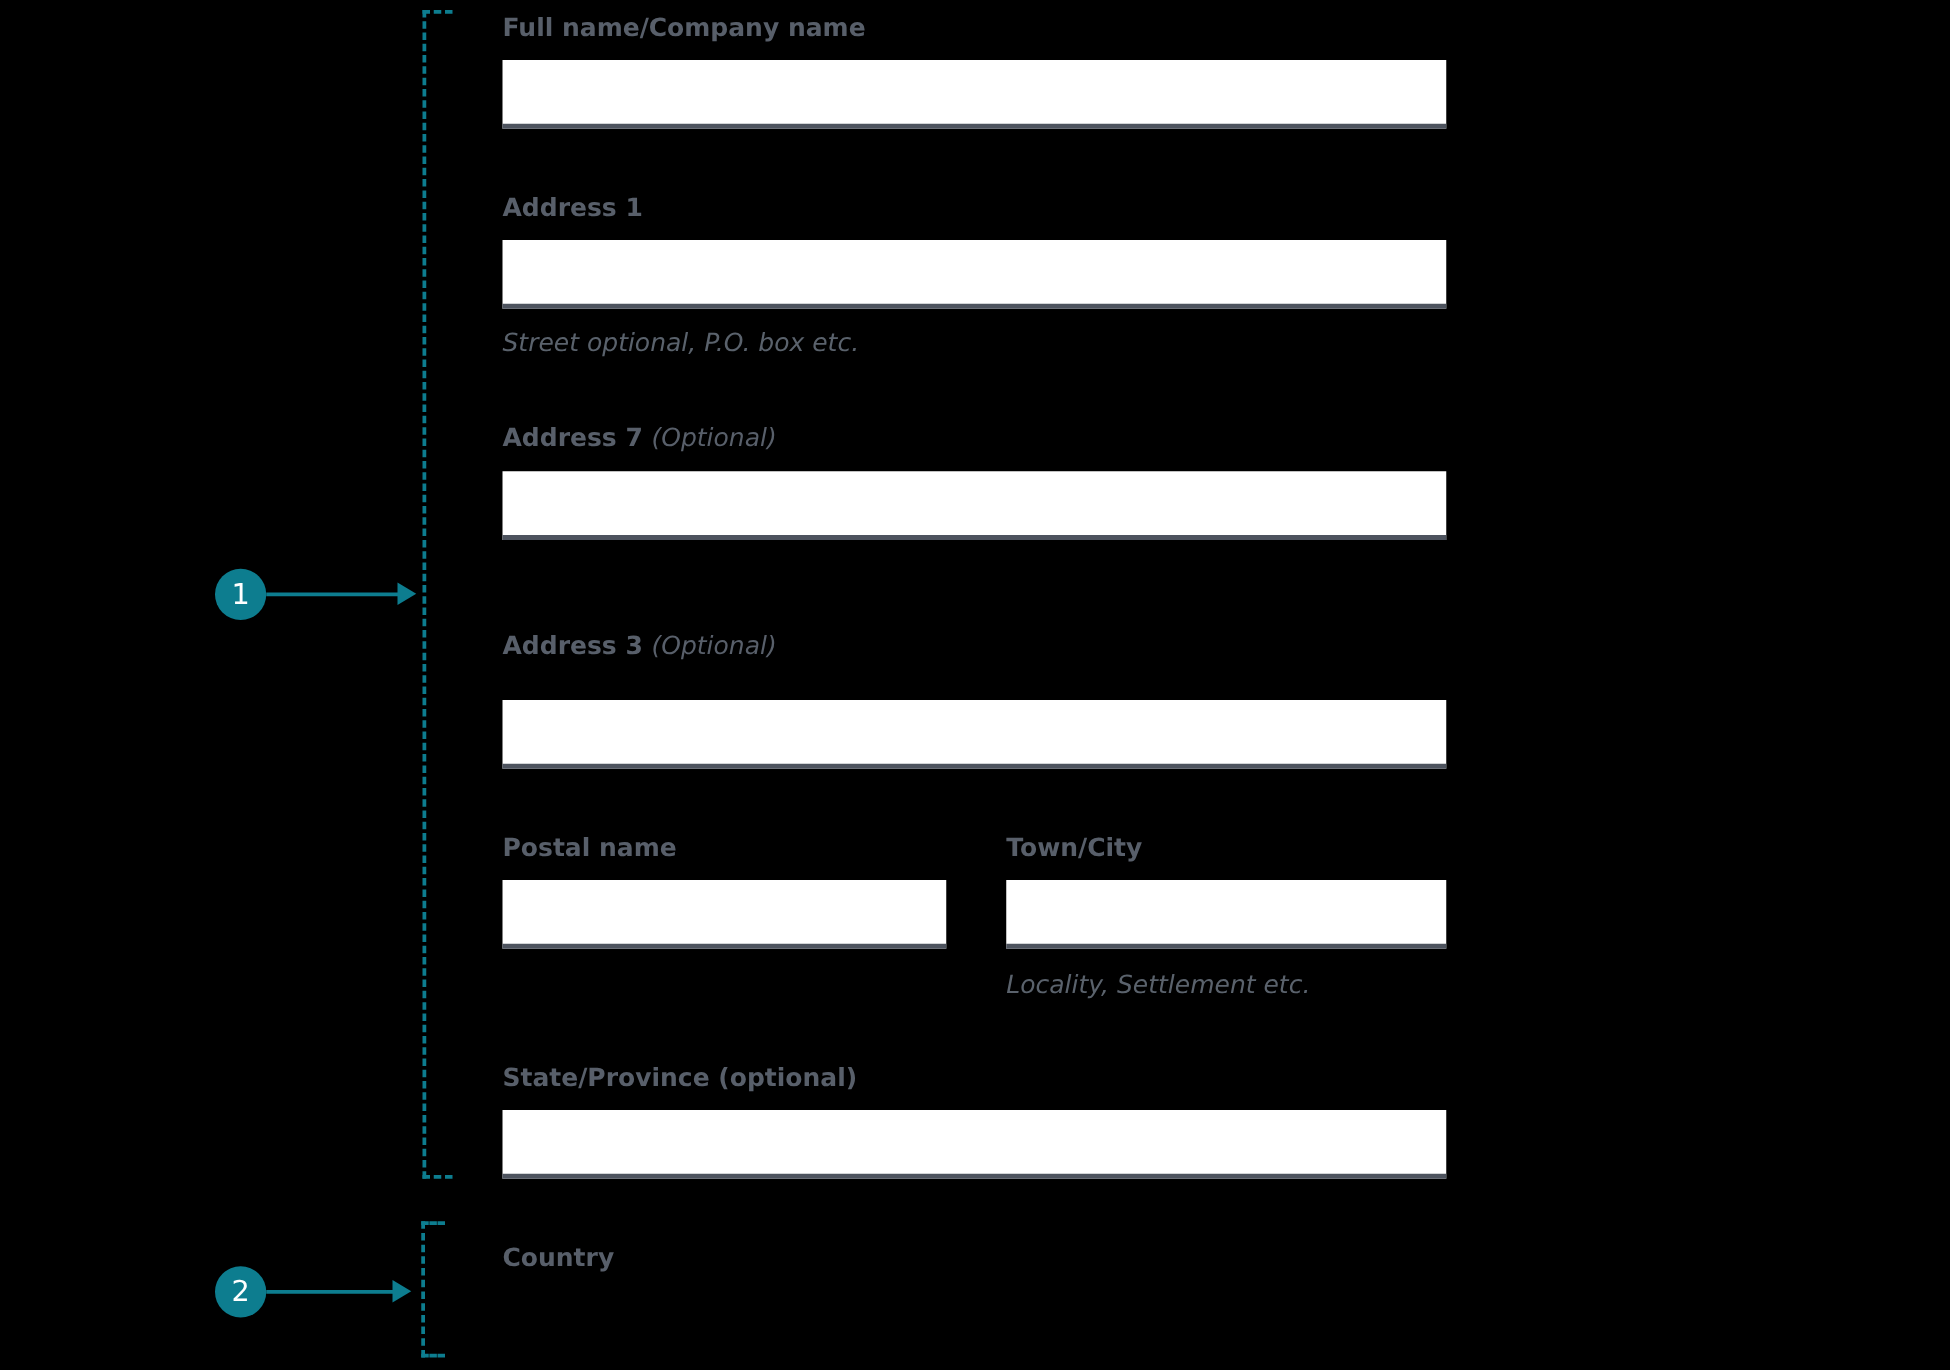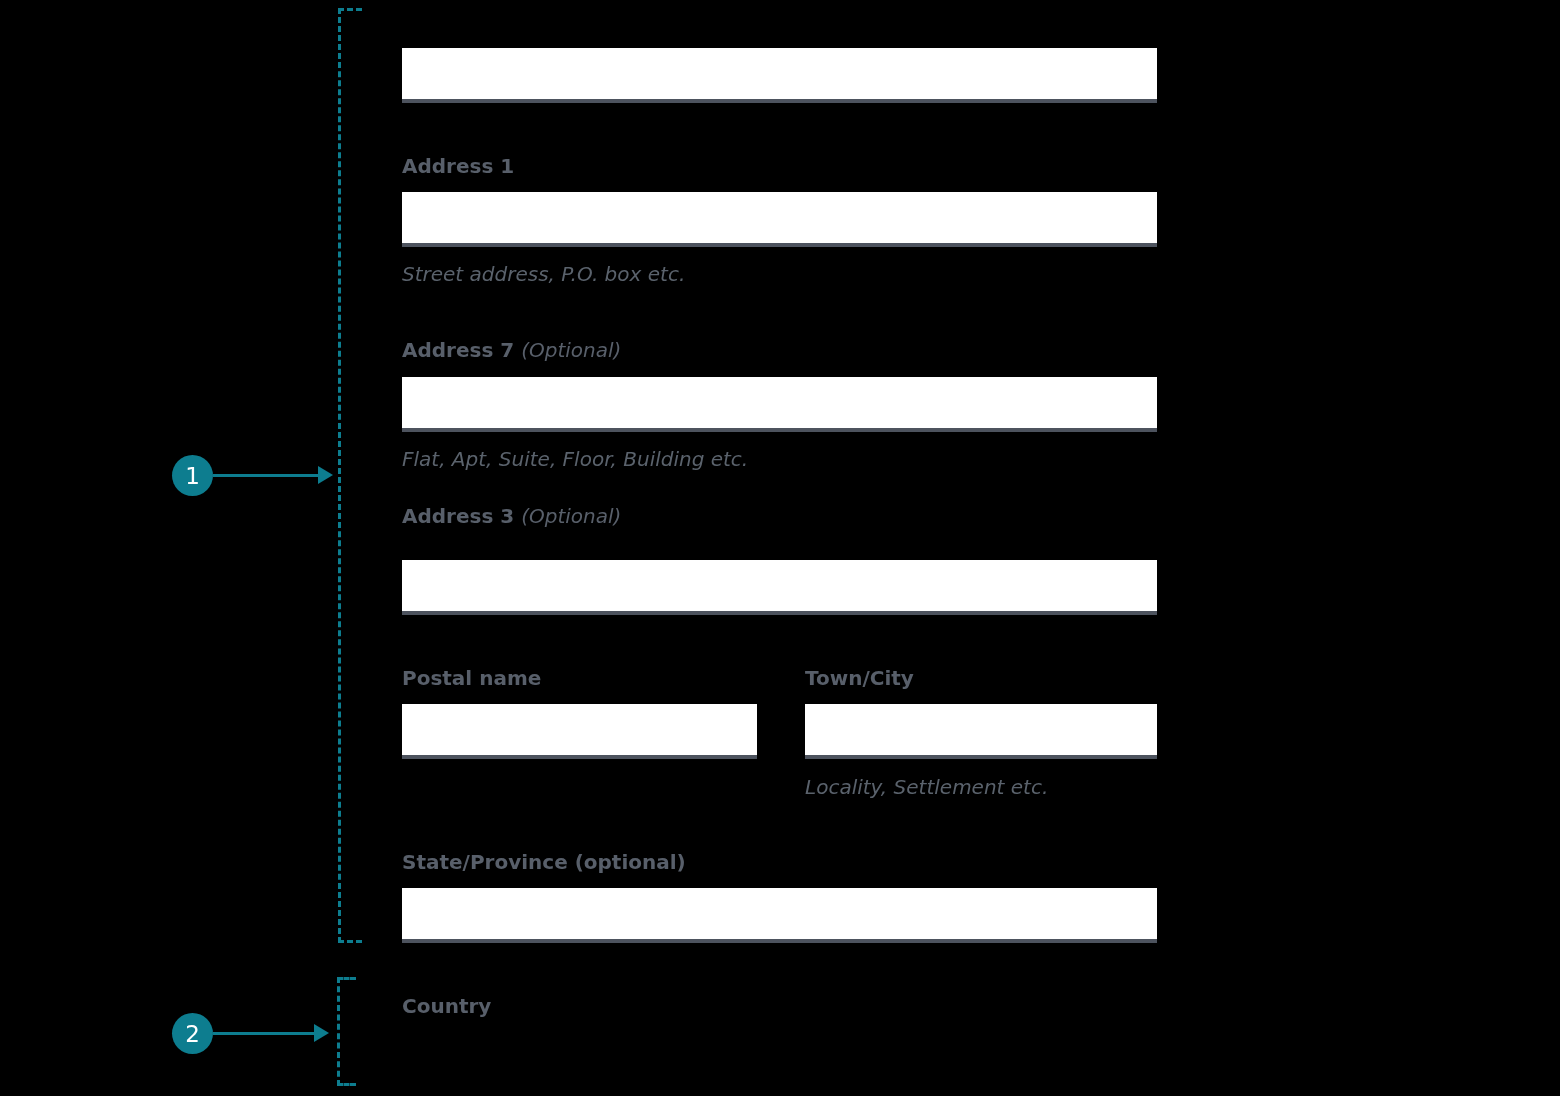--- a/index.html
+++ b/index.html
@@ -116,32 +116,32 @@
 
   <div class="marker-circle" style="left:172px; top:1013px;">
     <span>2</span>
   </div>
   <div class="arrow-line" style="left:213px; top:1032px; width:102px;"></div>
   <div class="arrow-head" style="left:314px; top:1024px;"></div>
 
   <div class="bracket" style="left:338px; top:8px; width:24px; height:935px;"></div>
   <div class="bracket" style="left:337px; top:977px; width:19px; height:109px;"></div>
 
+  <div class="field-label" style="left:402px; top:10px;">Full name/Company name</div>
   <input class="text-input" style="left: 402px; top: 48px; width: 755px;" type="text" value="">
 
   <div class="field-label" style="left:402px; top:154px;">Address 1</div>
   <input class="text-input" style="left: 402px; top: 192px; width: 755px;" type="text" value="">
-  <div class="field-hint" style="left:402px; top:262px;">Street address, P.O. box etc.</div>
+  <div class="field-hint" style="left:402px; top:262px;">Street optional, P.O. box etc.</div>
 
   <div class="field-label" style="left:402px; top:338px;">
     <span>Address 7</span>
     <span class="optional">(Optional)</span>
   </div>
   <input class="text-input" style="left: 402px; top: 377px; width: 755px;" type="text" value="">
-  <div class="field-hint" style="left:402px; top:447px;">Flat, Apt, Suite, Floor, Building etc.</div>
 
   <div class="field-label" style="left:402px; top:504px;">
     <span>Address 3</span>
     <span class="optional">(Optional)</span>
   </div>
   <input class="text-input" style="left: 402px; top: 560px; width: 755px;" type="text" value="">
 
   <div class="field-label" style="left:402px; top:666px;">Postal name</div>
   <div class="field-label" style="left:805px; top:666px;">Town/City</div>
 

